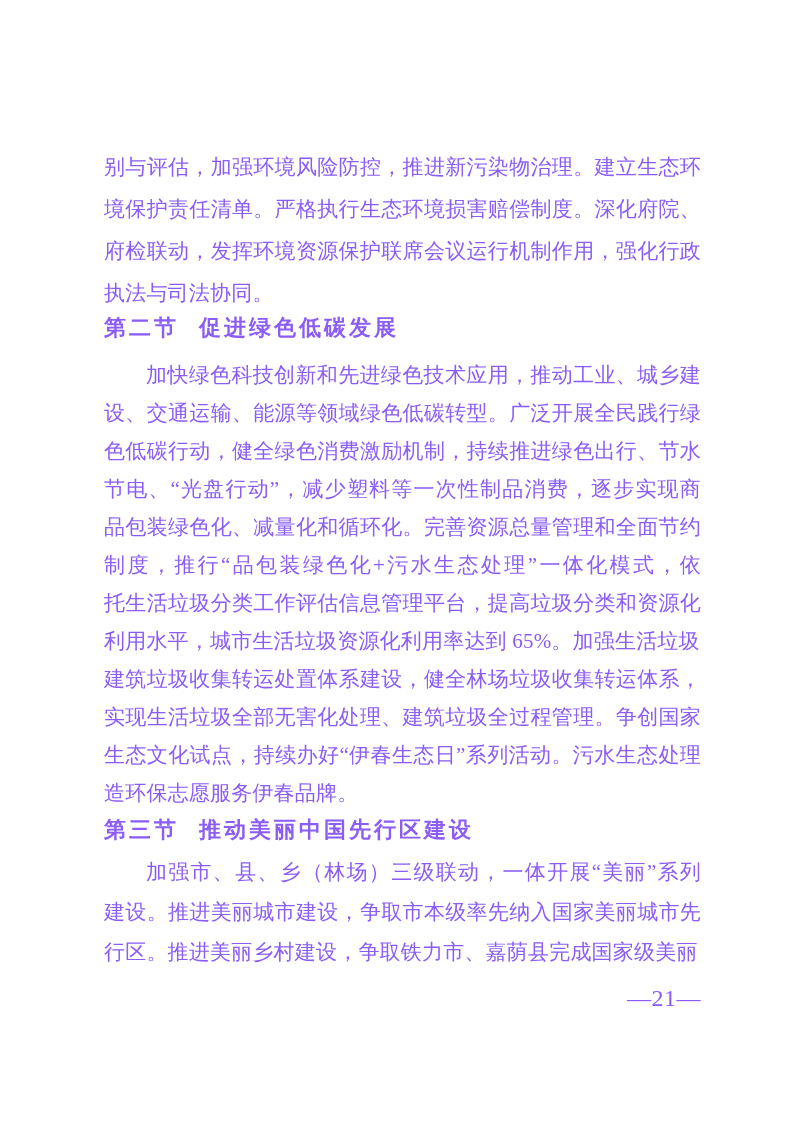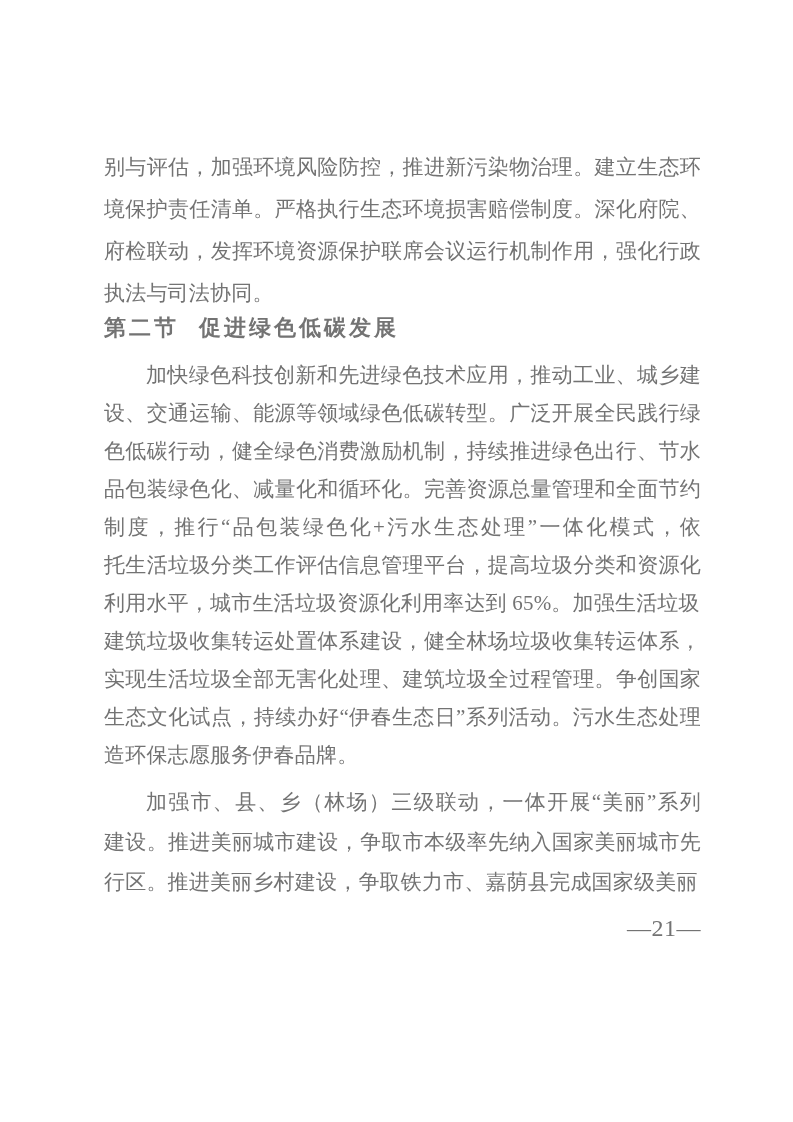--- a/index.html
+++ b/index.html
@@ -9,21 +9,21 @@
   }
   .page {
     position: relative;
     width: 793px;
     height: 1122px;
     margin: 0 auto;
     box-sizing: border-box;
     background: #ffffff;
     padding: 146px 92px 0 104px;
     font-family: "Liberation Serif", "DejaVu Serif", serif;
-    color: #737373;
+    color: #8b5cf6;
     overflow: hidden;
   }
   .para {
     margin: 0;
     padding: 0;
   }
   .line {
     font-size: 21px;
     height: 42px;
     line-height: 42px;
@@ -84,30 +84,32 @@
     <div class="line">府检联动，发挥环境资源保护联席会议运行机制作用，强化行政</div>
     <div class="line para-end">执法与司法协同。</div>
   </div>
 
   <h2 class="section-heading heading-1"><span>第二节</span><span class="heading-gap"></span><span>促进绿色低碳发展</span></h2>
 
   <div class="para para-p2">
     <div class="line indent">加快绿色科技创新和先进绿色技术应用，推动工业、城乡建</div>
     <div class="line">设、交通运输、能源等领域绿色低碳转型。广泛开展全民践行绿</div>
     <div class="line">色低碳行动，健全绿色消费激励机制，持续推进绿色出行、节水</div>
+    <div class="line">节电、“光盘行动”，减少塑料等一次性制品消费，逐步实现商</div>
     <div class="line">品包装绿色化、减量化和循环化。完善资源总量管理和全面节约</div>
     <div class="line">制度，推行“品包装绿色化+污水生态处理”一体化模式，依</div>
     <div class="line">托生活垃圾分类工作评估信息管理平台，提高垃圾分类和资源化</div>
     <div class="line">利用水平，城市生活垃圾资源化利用率达到 65%。加强生活垃圾、</div>
     <div class="line">建筑垃圾收集转运处置体系建设，健全林场垃圾收集转运体系，</div>
     <div class="line">实现生活垃圾全部无害化处理、建筑垃圾全过程管理。争创国家</div>
     <div class="line">生态文化试点，持续办好“伊春生态日”系列活动。污水生态处理</div>
     <div class="line para-end">造环保志愿服务伊春品牌。</div>
   </div>
 
+  <h2 class="section-heading heading-2"><span>第三节</span><span class="heading-gap"></span><span>推动美丽中国先行区建设</span></h2>
 
   <div class="para para-p3">
     <div class="line indent">加强市、县、乡（林场）三级联动，一体开展“美丽”系列</div>
     <div class="line">建设。推进美丽城市建设，争取市本级率先纳入国家美丽城市先</div>
     <div class="line para-end">行区。推进美丽乡村建设，争取铁力市、嘉荫县完成国家级美丽</div>
   </div>
 
   <div class="page-number">—21—</div>
 
 </div>

